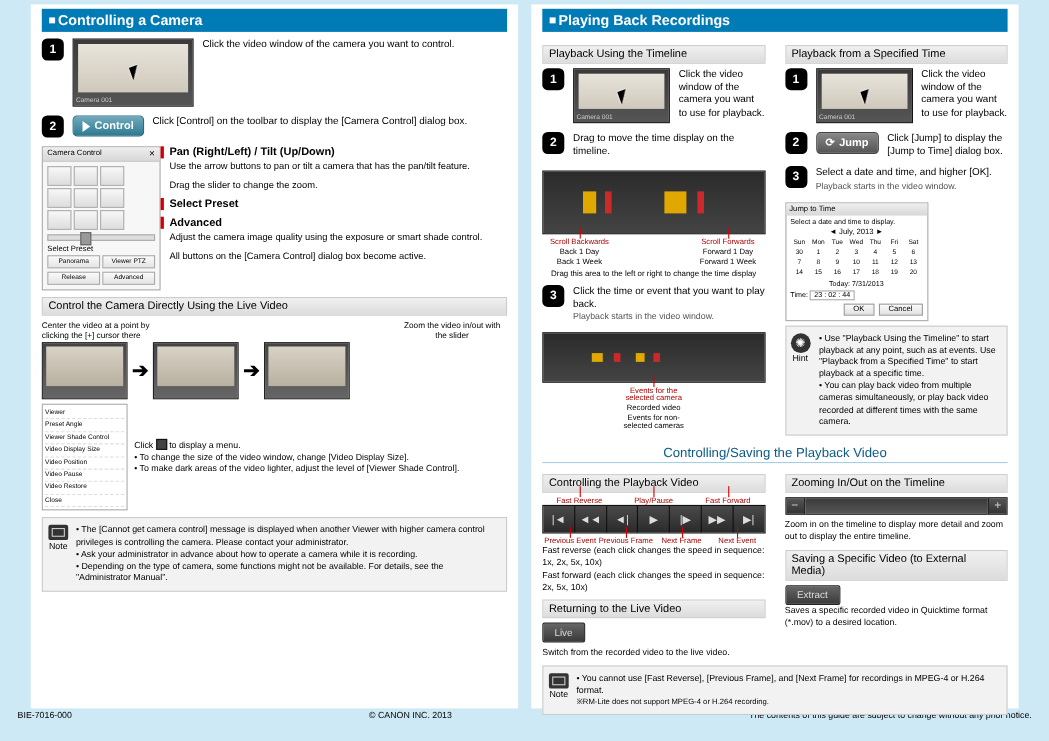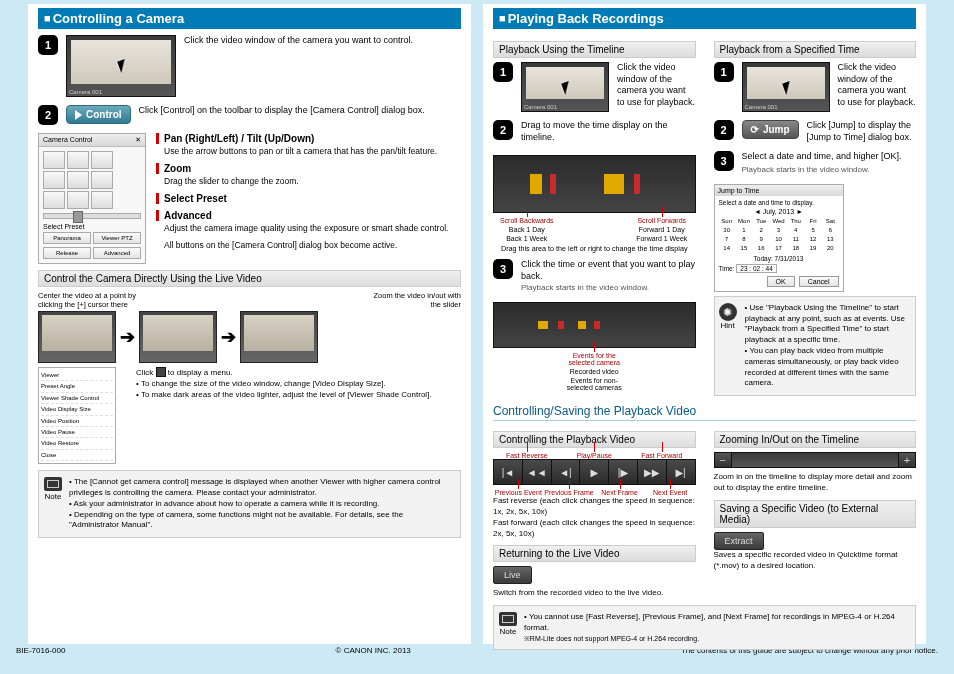--- a/index.html
+++ b/index.html
@@ -45,21 +45,21 @@
   .cursor { width:0;height:0;border-left:4px solid #000;border-right:4px solid transparent;border-bottom:6px solid transparent;border-top:6px solid #000; transform:rotate(-20deg); filter:drop-shadow(0 0 1px #fff);}
   .txt { font-size: 9px; line-height: 1.3; }
   .btn-chip {
     display:inline-flex; align-items:flex-end; gap:4px;
     background: linear-gradient(#6fa9bd,#2f7a92); color:#fff;
     border-radius: 4px; padding: 3px 8px; font-size:10px; font-weight:bold;
     border:1px solid #2a6b80;
   }
   .btn-chip.dark { background: linear-gradient(#888,#555); border-color:#444;}
   .btn-chip .tri { width:0;height:0;border-top:5px solid transparent;border-bottom:5px solid transparent;border-left:7px solid #fff;}
-  .cols { display: flex; gap: 10px; }
+  .cols { display: flex; }
   .panel-fake {
     width: 108px; border:1px solid #aaa; background:#f7f7f7; padding:4px; font-size:7px;
   }
   .panel-fake .titlebar { background:linear-gradient(#eee,#d8d8d8); margin:-4px -4px 4px; padding:2px 4px; border-bottom:1px solid #bbb; font-size:7px; display:flex; justify-content:space-between;}
   .ptz-grid { display:grid; grid-template-columns:repeat(3,22px); grid-template-rows:repeat(3,18px); gap:2px; margin-bottom:4px;}
   .ptz-grid div { background:linear-gradient(#f8f8f8,#ddd); border:1px solid #aaa;}
   .slider { height:6px; background:#ddd; border:1px solid #aaa; margin:4px 0; position:relative;}
   .slider::after{content:"";position:absolute;left:30%;top:-3px;width:8px;height:10px;background:#999;border:1px solid #666;}
   .pill-row { display:flex; gap:2px; flex-wrap:wrap;}
   .pill-row div { flex:1; min-width:30px; height:12px; background:linear-gradient(#fafafa,#e4e4e4); border:1px solid #aaa; font-size:6px; text-align:center; line-height:11px;}
@@ -75,21 +75,21 @@
   .mini-thumb .room2 { margin:3px; height:36px; background:linear-gradient(#d8d2c5,#b8b0a0);}
   .arrow-big { font-size:18px; font-weight:bold;}
   .menu-fake { width:78px; border:1px solid #aaa; background:#fff; font-size:6px; line-height:1.4; padding:2px;}
   .menu-fake div { border-bottom:1px dashed #ddd; padding:1px 0;}
   .note-box { background:#f2f2f2; border:1px solid #ccc; padding:6px 8px 6px 30px; font-size:8px; line-height:1.35; position:relative; margin-top:6px;}
   .note-box .tag { position:absolute; left:4px; top:6px; width:20px; text-align:center;}
   .note-box .tag .icn { width:18px;height:14px;background:#333;border-radius:2px; margin:0 auto 1px; position:relative;}
   .note-box .tag .icn::after{content:"";position:absolute;inset:3px;border:1px solid #ccc;}
   .note-box ul { list-style: none; }
   .note-box li::before { content:"• "; }
-  .subhead-blue { color:#0b5a85; border-bottom:1px solid #a6cfe2; font-size:12px; padding:2px 0; margin:6px 0 4px; font-weight:normal;}
+  .subhead-blue { color:#0b5a85; border-bottom:1px solid #a6cfe2; font-size:12px; padding:2px 0; margin:6px 0 4px; font-weight:normal;text-align:center;}
   .two-col { display:flex; gap:18px;}
   .col { flex:1; min-width:0;}
   .timeline-strip {
     height:58px; background:linear-gradient(#2b2b2b,#444); border:1px solid #111; position:relative; margin:4px 0;
   }
   .timeline-strip .seg { position:absolute; top:18px; bottom:18px; background:#e0a800;}
   .timeline-strip .seg.r { background:#cc2a2a;}
   .labels-row { display:flex; justify-content:space-between; font-size:7px; margin-top:2px;}
   .labels-row span { text-align:center; flex:1;}
   .red-lead { position:relative; }
@@ -172,56 +172,55 @@
               <div>Advanced</div>
           </div>
         </div>
       </div>
       <div style="flex:1">
         <div class="feat">
             <h3>Pan (Right/Left) / Tilt (Up/Down)</h3>
             <p>Use the arrow buttons to pan or tilt a camera that has the pan/tilt feature.</p>
           </div>
         <div class="feat">
-            <h3>Zoom</h3>
             <p>Drag the slider to change the zoom.</p>
           </div>
         <div class="feat">
             <h3>Select Preset</h3>
           </div>
         <div class="feat">
             <h3>Advanced</h3>
             <p>Adjust the camera image quality using the exposure or smart shade control.</p>
           </div>
         <div class="feat">
             <p>All buttons on the [Camera Control] dialog box become active.</p>
           </div>
       </div>
     </div>
 
     <div class="subhead">Control the Camera Directly Using the Live Video</div>
     <div style="display:flex; gap:10px;">
       <div class="caption" style="width:120px">Center the video at a point by clicking the [+] cursor there</div>
       <div style="flex:1"></div>
-      <div class="caption" style="width:100px;text-align:right">Zoom the video in/out with the slider</div>
+      <div class="caption" style="width:100px;text-align:center">Zoom the video in/out with the slider</div>
     </div>
     <div class="triple">
       <div class="mini-thumb">
           <div class="room2"></div>
         </div>
       <div class="arrow-big">➔</div>
       <div class="mini-thumb">
           <div class="room2"></div>
         </div>
       <div class="arrow-big">➔</div>
       <div class="mini-thumb">
           <div class="room2"></div>
         </div>
     </div>
-    <div style="display:flex; gap:20px;">
+    <div style="display:flex; gap:6px;align-items:center;">
       <div class="menu-fake">
         <div>Viewer</div>
           <div>Preset Angle</div>
         <div>Viewer Shade Control</div>
           <div>Video Display Size</div>
         <div>Video Position</div>
           <div>Video Pause</div>
         <div>Video Restore</div>
           <div>Close</div>
       </div>

